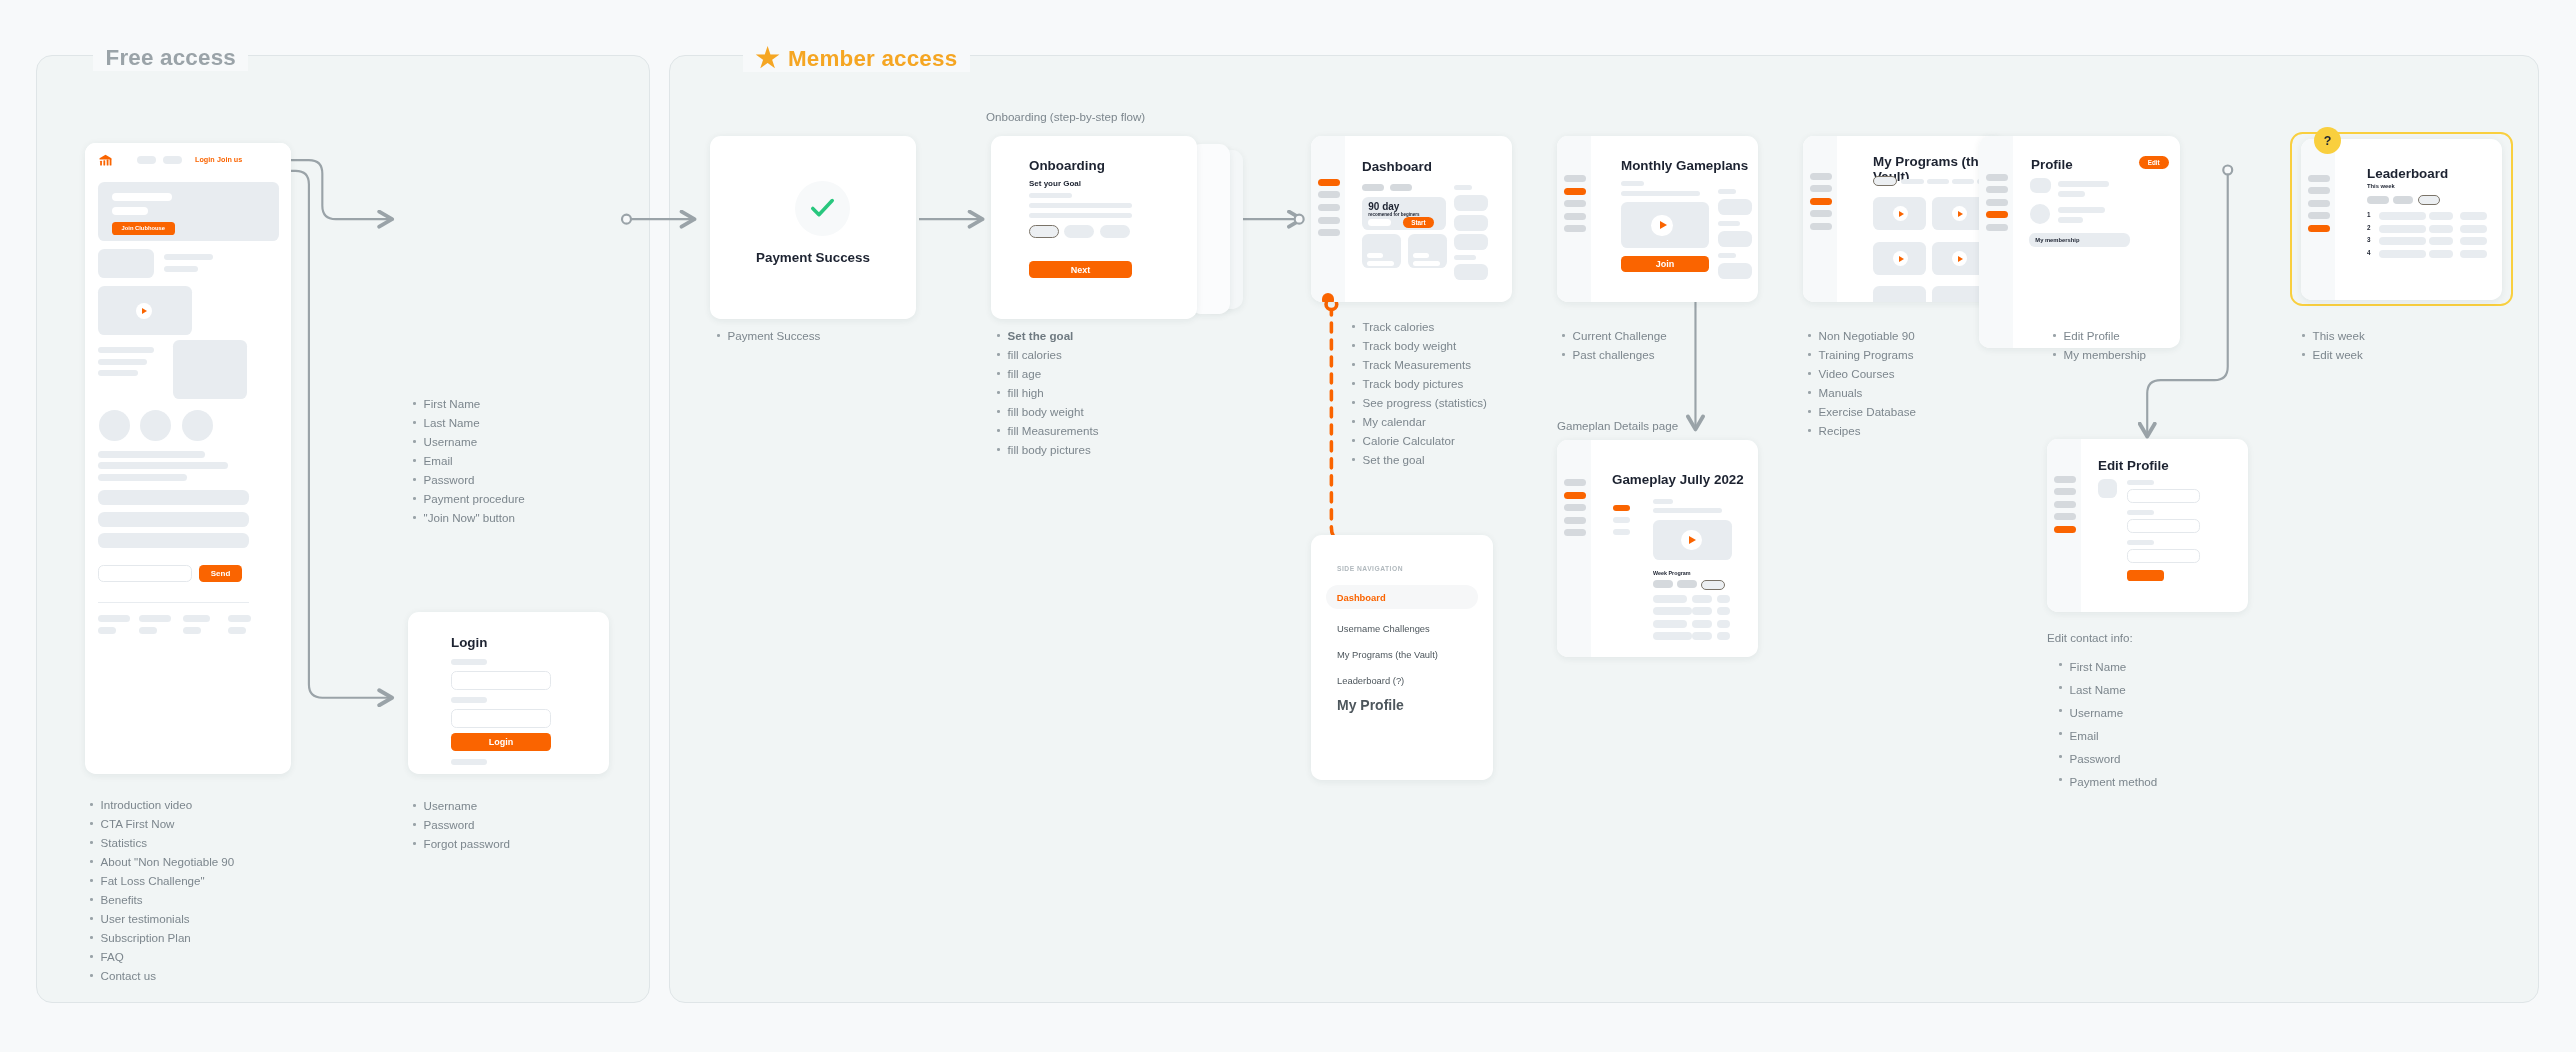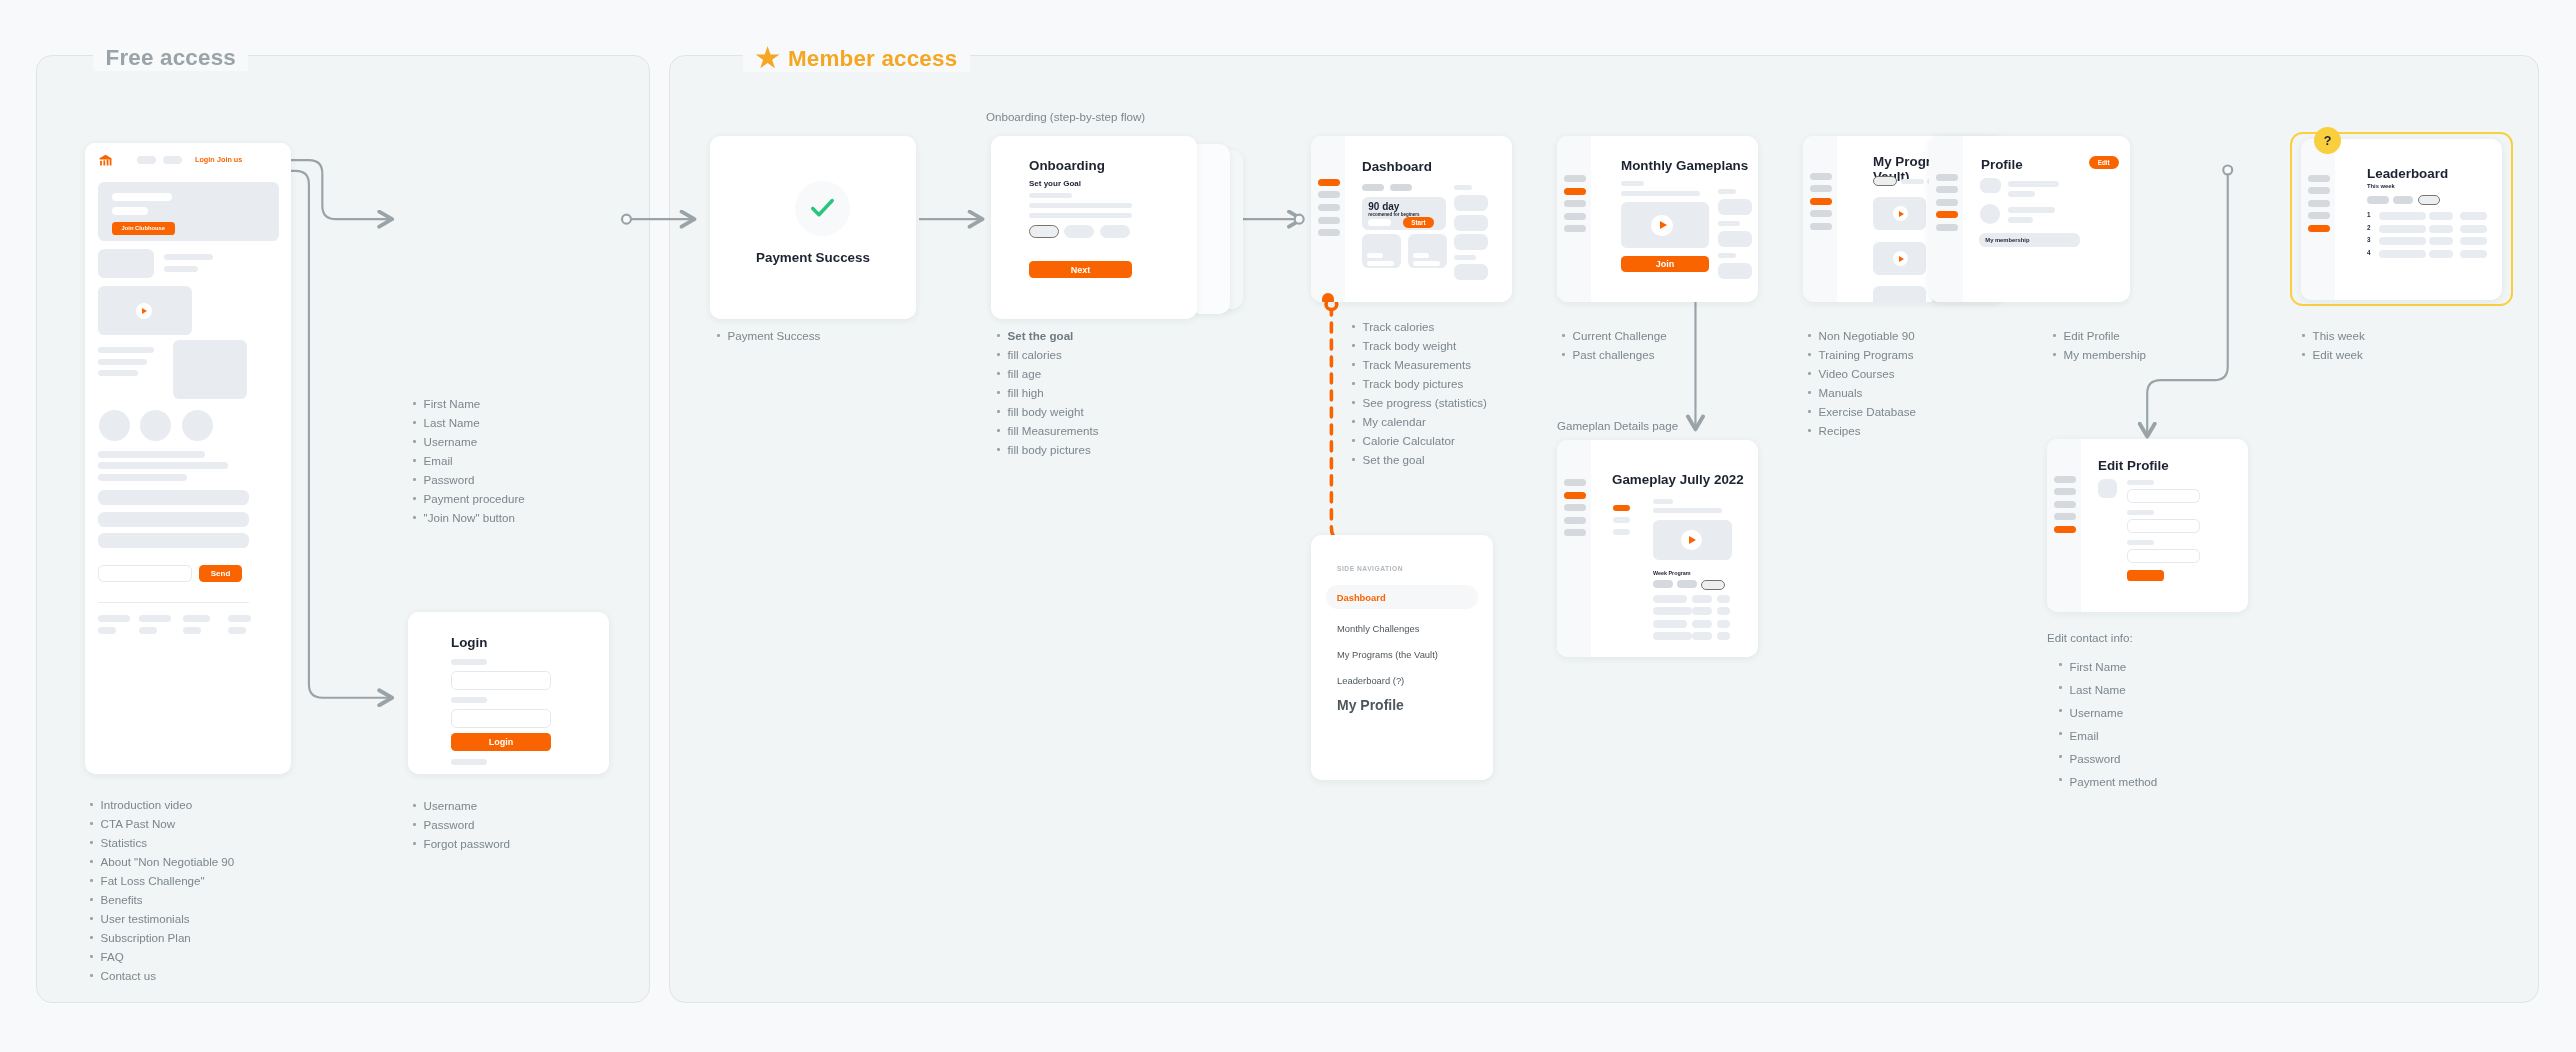--- a/index.html
+++ b/index.html
@@ -235,21 +235,21 @@
     <div class="sk-line" style="position:absolute;left:54px;top:472px;width:32px;height:7.2px;"></div>
     <div class="sk-line" style="position:absolute;left:54px;top:484px;width:18px;height:7.2px;"></div>
     <div class="sk-line" style="position:absolute;left:98px;top:472px;width:27px;height:7.2px;"></div>
     <div class="sk-line" style="position:absolute;left:98px;top:484px;width:18px;height:7.2px;"></div>
     <div class="sk-line" style="position:absolute;left:143px;top:472px;width:23px;height:7.2px;"></div>
     <div class="sk-line" style="position:absolute;left:143px;top:484px;width:18px;height:7.2px;"></div>
   </div>
 
   <ul class="bul" style="left:89px; top:795px; width:233px;">
     <li>Introduction video</li>
-    <li>CTA Past Now</li>
+    <li>CTA First Now</li>
     <li>Statistics</li>
     <li>About "Non Negotiable 90</li>
     <li style="padding-left:11.6px;">Fat Loss Challenge"</li>
     <li>Benefits</li>
     <li>User testimonials</li>
     <li>Subscription Plan</li>
     <li>FAQ</li>
     <li>Contact us</li>
   </ul>
 
@@ -363,21 +363,21 @@
     <li>Calorie Calculator</li>
     <li>Set the goal</li>
   </ul>
 
   <div class="card" style="left:1311px; top:535px; width:182px; height:245px;">
     <div style="position:absolute;left:26px;top:29.5px;font-size:6.7px;font-weight:bold;letter-spacing:0.5px;color:#b0b8bd;">SIDE NAVIGATION</div>
     <div style="position:absolute;left:15px;top:50px;width:152px;height:24px;background:#f6f7f8;border-radius:18px;display:flex;align-items:center;padding-left:10.7px;">
       <span style="font-size:9.4px;font-weight:bold;color:#fa6400;">Dashboard</span>
     </div>
     <div style="position:absolute;left:26px;top:84px;">
-      <span style="font-size:9.4px;color:#4d565c;">Monthly Challenges</span>
+      <span style="font-size:9.4px;color:#4d565c;">Username Challenges</span>
     </div>
     <div style="position:absolute;left:26px;top:110px;">
       <span style="font-size:9.4px;color:#4d565c;">My Programs (the Vault)</span>
     </div>
     <div style="position:absolute;left:26px;top:136px;">
       <span style="font-size:9.4px;color:#4d565c;">Leaderboard (?)</span>
     </div>
     <div style="position:absolute;left:26px;top:162px;">
       <span style="font-size:14px;color:#4d565c;font-weight:bold;">My Profile</span>
     </div>
@@ -492,21 +492,21 @@
 
   <ul class="bul" style="left:1807px; top:326px; width:197px;">
     <li>Non Negotiable 90</li>
     <li>Training Programs</li>
     <li>Video Courses</li>
     <li>Manuals</li>
     <li>Exercise Database</li>
     <li>Recipes</li>
   </ul>
 
-  <div class="card" style="left:1929px; top:136px; width:201px; height:166px;">
+  <div class="card" style="left:1979px; top:136px; width:201px; height:212px;">
     <div class="sidenav-strip">
       <div class="sk-d" style="position:absolute;left:7.2px;top:38px;width:21.5px;height:7.2px;"></div>
       <div class="sk-d" style="position:absolute;left:7.2px;top:50px;width:21.5px;height:7.2px;"></div>
       <div class="sk-d" style="position:absolute;left:7.2px;top:63px;width:21.5px;height:7.2px;"></div>
       <div class="orange-bar" style="position:absolute;left:7.2px;top:75px;width:21.5px;height:7.2px;"></div>
       <div class="sk-d" style="position:absolute;left:7.2px;top:88px;width:21.5px;height:7.2px;"></div>
     </div>
     <div class="card-title" style="position:absolute;left:52px;top:20.6px;">Profile</div>
     <div style="position:absolute;left:160px;top:19.7px;width:29.5px;height:13.4px;background:#fa6400;border-radius:18px;color:#fff;font-size:6.3px;font-weight:bold;display:flex;align-items:center;justify-content:center;">Edit</div>
     <div class="sk-box" style="position:absolute;left:51px;top:42px;width:20.6px;height:15px;"></div>

